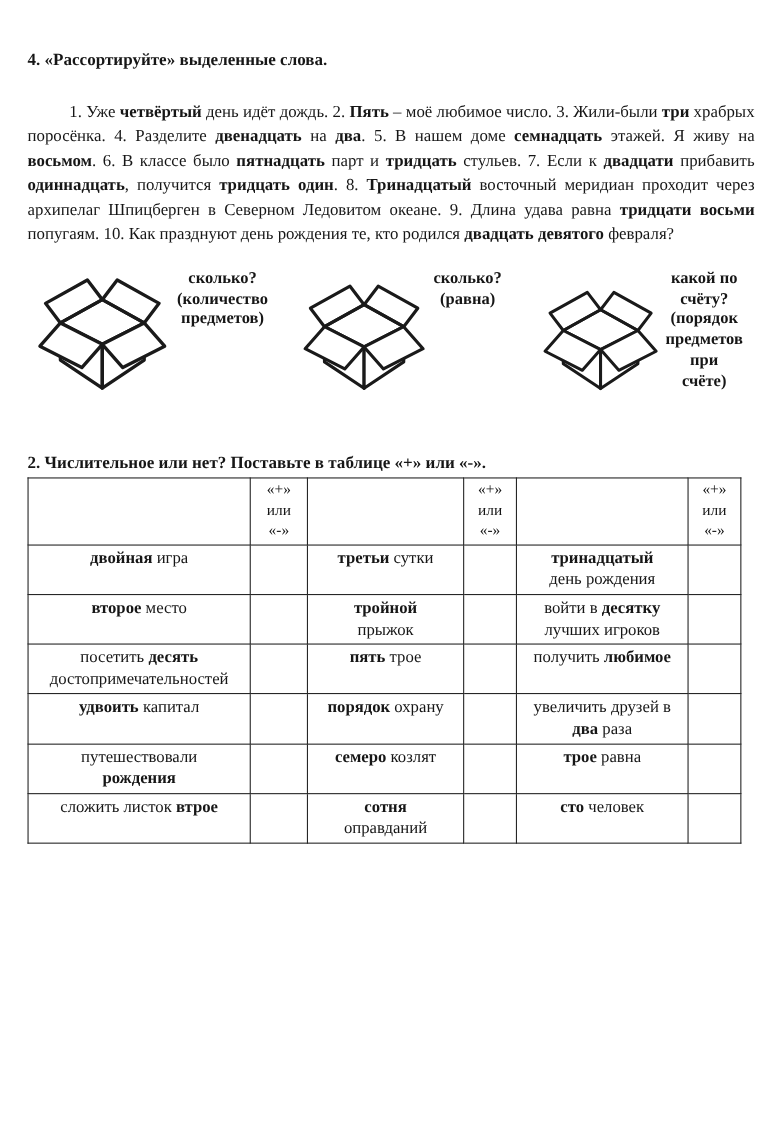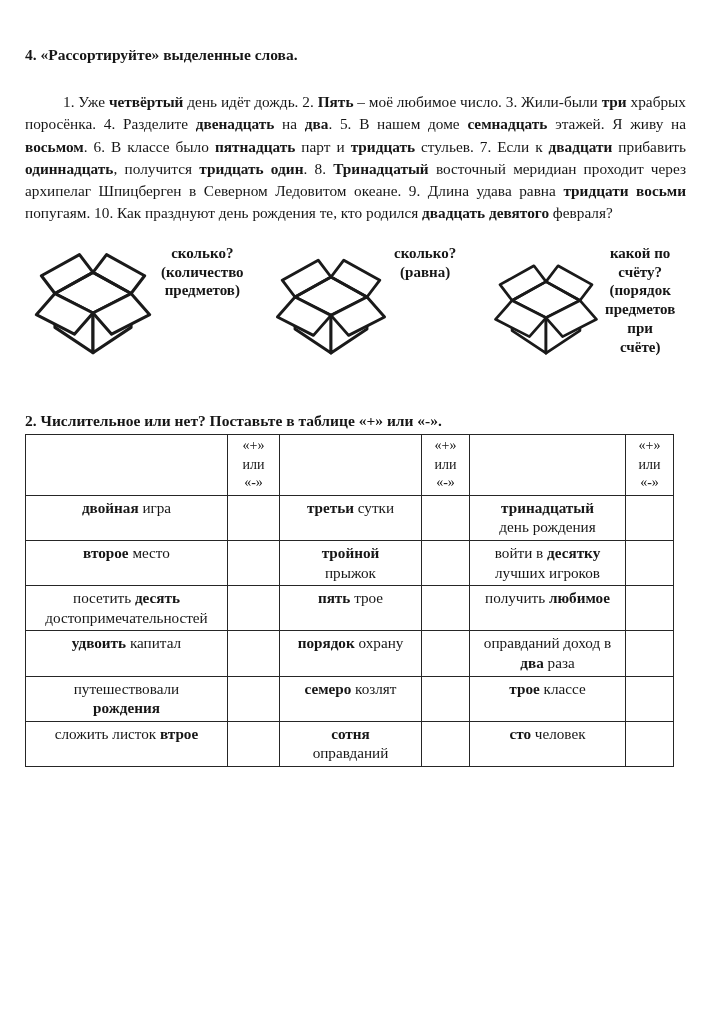--- a/index.html
+++ b/index.html
@@ -215,29 +215,29 @@
       <td><b>пять</b><span> трое</span></td>
       <td></td>
       <td><span>получить </span><b>любимое</b></td>
       <td></td>
     </tr>
     <tr>
       <td><b>удвоить</b><span> капитал</span></td>
       <td></td>
       <td><b>порядок</b><span> охрану</span></td>
       <td></td>
-      <td><span>оправданий доход в</span><br><b>два</b><span> раза</span></td>
+      <td><span>увеличить друзей в</span><br><b>два</b><span> раза</span></td>
       <td></td>
     </tr>
     <tr>
       <td><span>путешествовали</span><br><b>рождения</b></td>
       <td></td>
       <td><b>семеро</b><span> козлят</span></td>
       <td></td>
-      <td><b>трое</b><span> классе</span></td>
+      <td><b>трое</b><span> равна</span></td>
       <td></td>
     </tr>
     <tr>
       <td><span>сложить листок </span><b>втрое</b></td>
       <td></td>
       <td><b>сотня</b><br><span>оправданий</span></td>
       <td></td>
       <td><b>сто</b><span> человек</span></td>
       <td></td>
     </tr>

